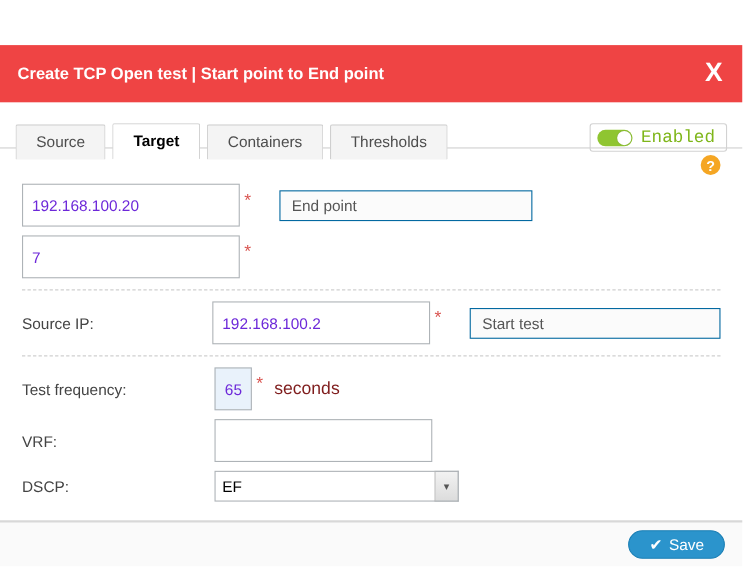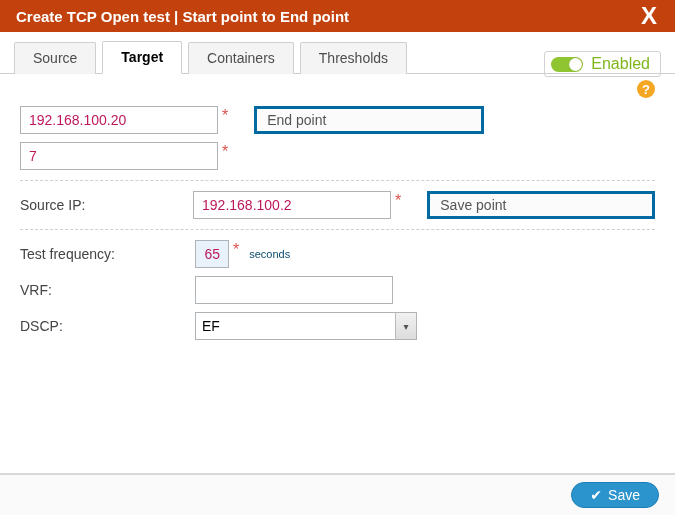--- a/index.html
+++ b/index.html
@@ -8,28 +8,29 @@
     font-family: "Segoe UI", Arial, sans-serif;
     font-size: 14px;
     color: #444;
     background: #fff;
     width: 675px;
     height: 515px;
     overflow: hidden;
     position: relative;
   }
   .titlebar {
-    background: #c2410c;
+    background: #ef4444;
     color: #fff;
-    height: 32px;
+    height: 52px;
     display: flex;
     align-items: center;
     padding: 0 12px 0 16px;
     font-size: 15px;
     font-weight: 600;
+    margin-top: 41px;
   }
   .titlebar .title-text { flex: 1; }
   .titlebar .close-x {
     font-size: 24px;
     font-weight: 600;
     cursor: pointer;
     padding: 0 6px;
     font-family: Arial, sans-serif;
   }
   .tabbar {
@@ -43,21 +44,21 @@
   .tab {
     padding: 7px 18px 8px 18px;
     margin-right: 6px;
     border: 1px solid #cfcfcf;
     border-bottom: none;
     background: #f4f4f4;
     cursor: pointer;
     font-size: 14px;
     color: #4d4d4d;
     position: relative;
-    top: 1px;
+    top: 11px;
     border-top-left-radius: 2px;
     border-top-right-radius: 2px;
   }
   .tab.active {
     background: #fff;
     color: #000000;
     border-bottom: 1px solid #fff;
     font-weight: 600;
   }
   .enabled-wrap {
@@ -65,20 +66,21 @@
     display: flex;
     align-items: center;
     gap: 8px;
     border: 1px solid #d2d2d2;
     border-radius: 3px;
     padding: 3px 10px 3px 6px;
     position: relative;
     top:4px;
     color: #7fb61a;
     font-size: 16px;
+    font-family: Liberation Mono, monospace;
   }
   .toggle {
     width: 32px;
     height: 15px;
     background: #8fc531;
     border-radius: 8px;
     position: relative;
     cursor: pointer;
   }
   .toggle .knob {
@@ -114,49 +116,49 @@
   .form-row {
     display: flex;
     align-items: center;
     margin: 8px 0;
   }
   .form-row .label {
     width: 175px;
     color: #444;
   }
   .form-row input[type=text] {
-    height: 28px;
+    height: 39px;
     border: 1px solid #aeb3b7;
     padding: 0 8px;
     font-size: 14px;
-    color: #be185d;
+    color: #6d28d9;
     background: #fff;
   }
   .inp-med { width: 198px; }
   .inp-small { width: 34px; background: #e9f2fb !important; text-align:right; padding-right:4px;}
   .inp-full { width: 198px; }
   .req {
     color: #d9534f;
     font-size: 16px;
     margin: 0 6px 0 4px;
     position: relative;
     top: -4px;
   }
   .readonly-box {
-    border: 3px solid #0369a1;
+    border: 1px solid #0369a1;
     background: #fbfbfb;
     height: 28px;
     display: flex;
     align-items: center;
     padding: 0 10px;
     color: #555;
     width: 230px;
     margin-left: 20px;
   }
-  .seconds { color:#0c4a6e; font-size:11px; margin-left:4px;}
+  .seconds { color:#7f1d1d; font-size:16px; margin-left:4px;}
   hr.dotted {
     border: none;
     border-top: 1px dashed #cfcfcf;
     margin: 10px 0;
   }
   .select-wrap {
     position: relative;
     width: 222px;
   }
   .select-wrap select {
@@ -248,21 +250,21 @@
     <input type="text" class="inp-med" value="7" style="">
     <span class="req">*</span>
   </div>
 
   <hr class="dotted">
 
   <div class="form-row">
     <div class="label">Source IP:</div>
     <input type="text" class="inp-med" value="192.168.100.2" style="">
     <span class="req">*</span>
-    <div class="readonly-box">Save point</div>
+    <div class="readonly-box">Start test</div>
   </div>
 
   <hr class="dotted">
 
   <div class="form-row">
     <div class="label">Test frequency:</div>
     <input type="text" class="inp-small" value="65" style="">
     <span class="req">*</span>
     <span class="seconds">seconds</span>
   </div>

